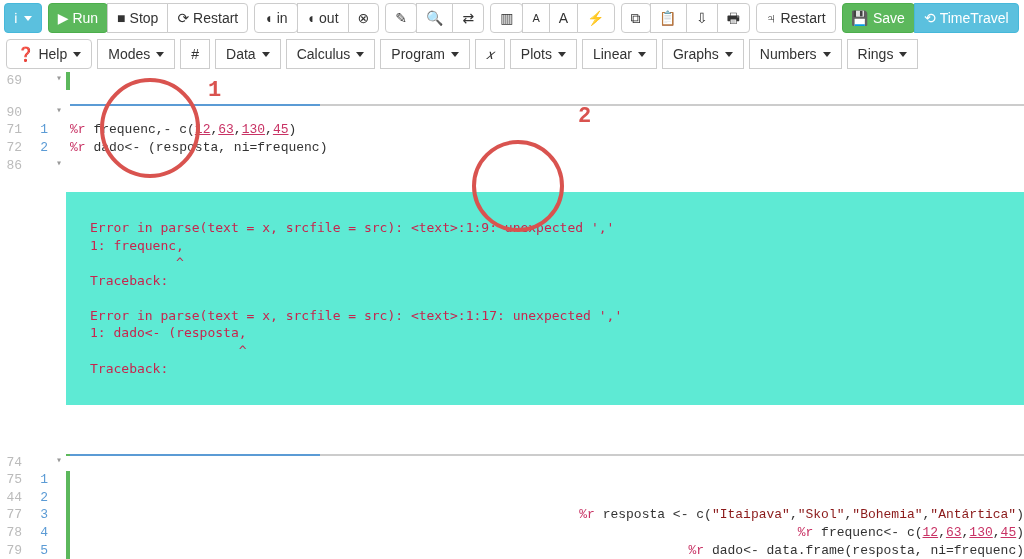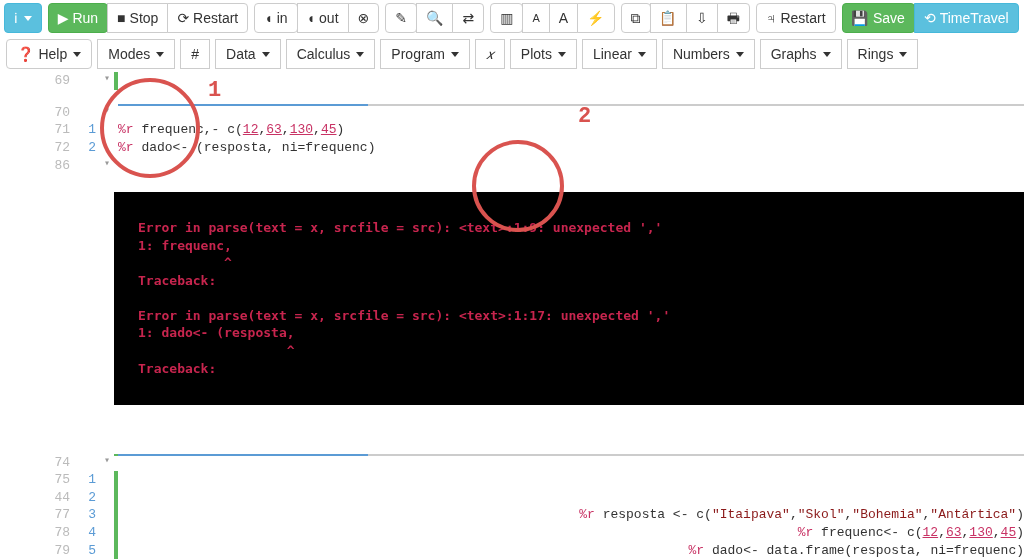--- a/index.html
+++ b/index.html
@@ -60,21 +60,20 @@
   
   .editor {
     font-family: Menlo, Consolas, "Courier New", monospace;
     font-size: 13px;
     line-height: 1.35;
     position: relative;
   }
   .row {
     display: flex;
     align-items: flex-start;
-    padding-left: 48px;
   }
   .gcell {
     width: 28px;
     text-align: right;
     padding-right: 6px;
     color: #bbb;
     flex-shrink: 0;
   }
   .gcell.sub { width: 24px; color: #5b9bd5; padding-right:4px;}
   .fold {
@@ -87,26 +86,25 @@
   .codecol {
     flex: 1;
     padding-left: 4px;
     white-space: pre;
   }
   .left-green {
     border-left: 4px solid #5cb85c;
     text-align: right;
   }
   .err-block {
-    background: #000000;
+    background: #5eead4;
     padding: 10px 24px;
     color: #c7254e;
     font-family: Menlo, Consolas, monospace;
     white-space: pre;
-    font-weight: bold;
   }
   .mag { color: #c83264; }
   .num { color: #c83264; text-decoration: underline; }
   .str { color: #8b1a1a; }
   
   .annot {
     position: absolute;
     color: #d9534f;
     font-weight: bold;
     font-size: 22px;
@@ -249,25 +247,25 @@
     </button>
   <button class="btn">
       <span>Plots</span>
       <span class="caret"></span>
     </button>
   <button class="btn">
       <span>Linear</span>
       <span class="caret"></span>
     </button>
   <button class="btn">
+      <span>Graphs</span>
+      <span class="caret"></span>
+    </button>
+  <button class="btn">
       <span>Numbers</span>
-      <span class="caret"></span>
-    </button>
-  <button class="btn">
-      <span>Graphs</span>
       <span class="caret"></span>
     </button>
   <button class="btn">
       <span>Rings</span>
       <span class="caret"></span>
     </button>
 </div>
 
 <div class="editor" style="position:relative;">
 
@@ -279,21 +277,21 @@
   <div class="row">
     <div class="gcell">69</div>
     <div class="gcell sub"></div>
     <div class="fold">▾</div>
     <div class="codecol left-green">&nbsp;</div>
   </div>
 
   <div style="height:14px"></div>
 
   <div class="row">
-    <div class="gcell">70</div>
+    <div class="gcell">90</div>
     <div class="gcell sub"></div>
     <div class="fold">▾</div>
     <div class="codecol"><hr class="prog-under"></div>
   </div>
 
   <div class="row">
     <div class="gcell">71</div>
     <div class="gcell sub">1</div>
     <div class="fold"></div>
     <div class="codecol"><span class="mag">%r</span> frequenc,- c(<span class="num">12</span>,<span class="num">63</span>,<span class="num">130</span>,<span class="num">45</span>)</div>

